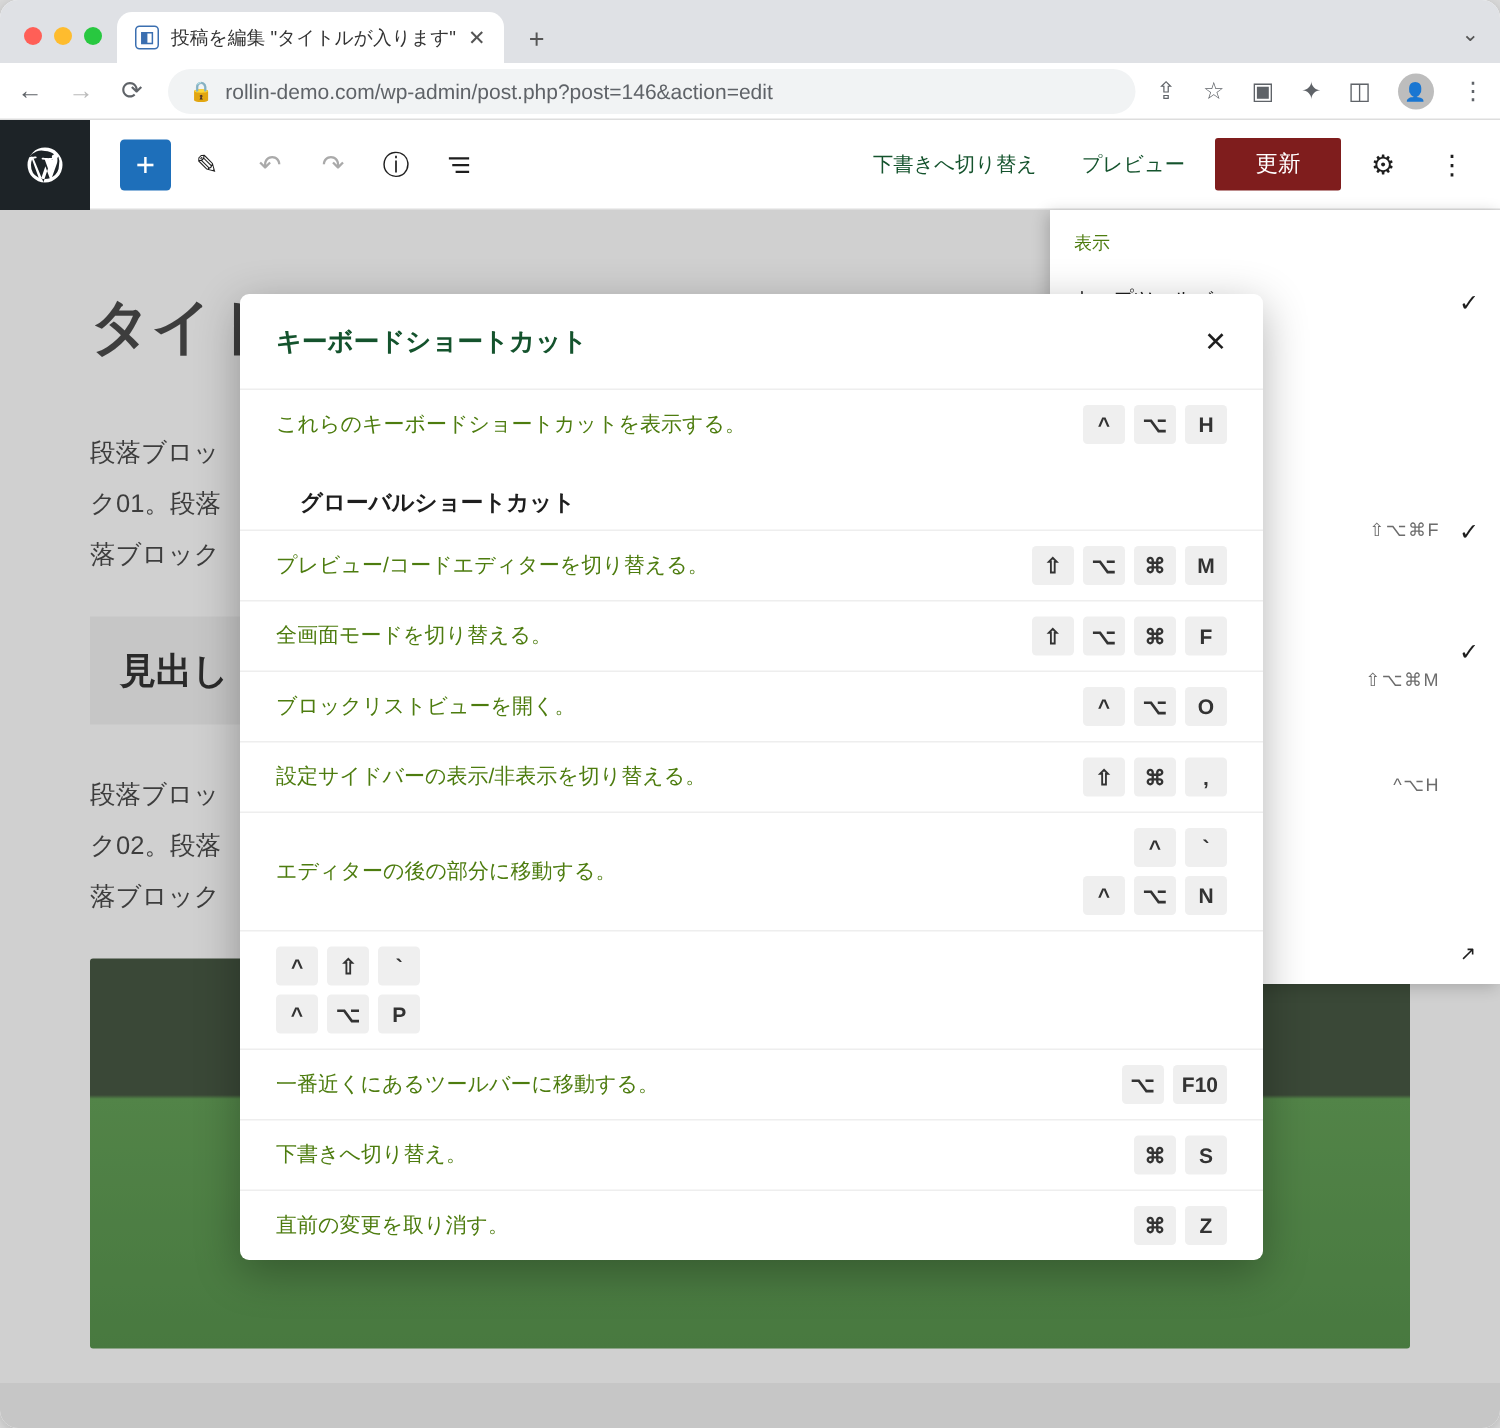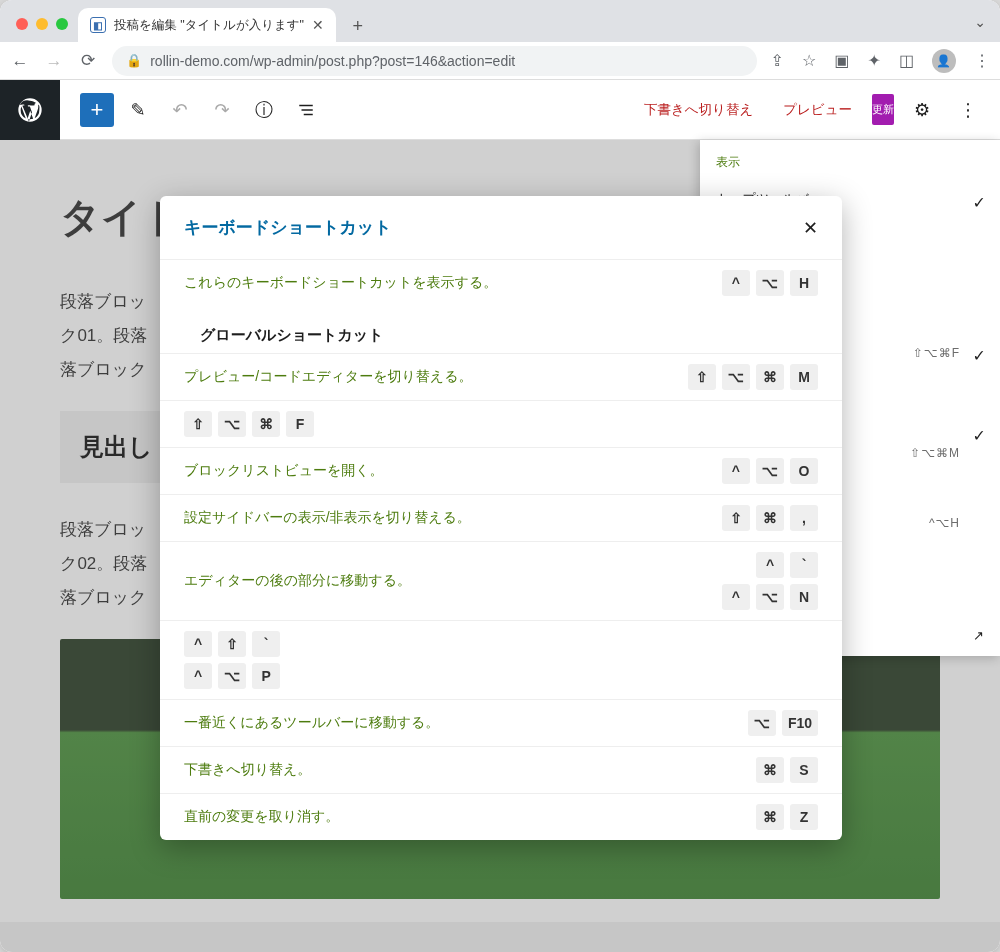--- a/index.html
+++ b/index.html
@@ -30,22 +30,22 @@
   
   .viewport{position:absolute;top:80px;left:0;right:0;bottom:0;background:#f0f0f0;}
   .wp-bar{height:60px;background:#fff;border-bottom:1px solid #ddd;display:flex;align-items:center;}
   .wp-logo{width:60px;height:60px;background:#1d2327;display:flex;align-items:center;justify-content:center;}
   .wp-logo svg{width:28px;height:28px;fill:#fff;}
   .wp-left{display:flex;align-items:center;gap:6px;padding-left:20px;}
   .plus-btn{width:34px;height:34px;background:#1e6fba;color:#fff;display:flex;align-items:center;justify-content:center;font-size:22px;border-radius:3px;}
   .tool-ico{width:36px;height:36px;display:flex;align-items:center;justify-content:center;color:#1e1e1e;font-size:18px;}
   .tool-ico.dis{color:#aaa;}
   .wp-right{margin-left:auto;display:flex;align-items:center;gap:10px;padding-right:14px;}
-  .link-txt{color:#b91c1c;font-size:13.5px;padding:6px 10px;}
-  .publish{background:#a21caf;color:#fff;font-size:11px;padding:8px 0;border-radius:2px;}
+  .link-txt{color:#14532d;font-size:13.5px;padding:6px 10px;}
+  .publish{background:#7f1d1d;color:#fff;font-size:15px;padding:8px 27px;border-radius:2px;}
   .gear, .kebab{width:36px;height:36px;display:flex;align-items:center;justify-content:center;color:#1e1e1e;font-size:18px;}
 
   .canvas{position:absolute;top:60px;left:0;right:0;bottom:30px;background:#fff;padding:40px 60px 0;overflow:hidden;}
   .post-title{font-size:40px;font-weight:700;color:#1e1e1e;margin:10px 0 40px;}
   .para{font-size:17px;color:#1e1e1e;line-height:2.0;margin-bottom:24px;}
   .heading-block{background:#f0f0f0;padding:20px;font-size:24px;font-weight:700;margin:18px 0 30px;}
   .img-block{height:260px;background:linear-gradient(to bottom,#1a2f14 0%,#1a2f14 35%,#3e8a2e 36%,#2f7a22 100%);border-radius:2px;}
 
   .footer{position:absolute;bottom:0;left:0;right:0;height:28px;background:#fff;border-top:1px solid #ddd;font-size:12.5px;color:#333;display:flex;align-items:center;padding-left:28px;}
 
@@ -57,21 +57,21 @@
   .opt-head{padding:14px 16px 8px;color:#4d7c0f;font-size:12px;}
   .opt-item{padding:10px 42px 10px 16px;position:relative;color:#1e1e1e;line-height:1.5;}
   .opt-item .sub{color:#888;font-size:12px;}
   .opt-item .chk{position:absolute;right:14px;top:12px;font-size:16px;}
   .opt-item .sc{position:absolute;right:40px;top:12px;color:#6c6c6c;font-size:12px;letter-spacing:1px;}
   .ext-ico{margin-left:6px;}
 
   
   .modal{position:absolute;top:116px;left:160px;width:682px;background:#fff;border-radius:6px;box-shadow:0 8px 30px rgba(0,0,0,0.3);z-index:10;}
   .modal-head{display:flex;align-items:center;padding:20px 24px;}
-  .modal-title{font-size:17px;font-weight:700;color:#0369a1;}
+  .modal-title{font-size:17px;font-weight:700;color:#14532d;}
   .modal-close{margin-left:auto;font-size:18px;color:#1e1e1e;cursor:pointer;}
   .sc-row{display:flex;align-items:center;padding:10px 24px;border-top:1px solid #eee;min-height:42px;}
   .sc-label{font-size:14px;color:#4d7c0f;flex:1;}
   .sc-keys{display:flex;gap:6px;}
   .keygroup{display:flex;gap:6px;}
   .row-stack{display:flex;flex-direction:column;align-items:flex-end;gap:6px;}
   kbd{background:#efefef;border-radius:3px;min-width:28px;height:26px;display:inline-flex;align-items:center;justify-content:center;font-family:inherit;font-size:14px;color:#333;padding:0 6px;font-weight:600;}
   .sec-title{padding:20px 40px 8px;font-size:15px;font-weight:700;color:#1e1e1e;}
 
   svg{display:block;}
@@ -214,20 +214,21 @@
           <div class="sc-row">
             <span class="sc-label">プレビュー/コードエディターを切り替える。</span>
             <span class="keygroup">
               <kbd>⇧</kbd>
               <kbd>⌥</kbd>
               <kbd>⌘</kbd>
               <kbd>M</kbd>
             </span>
           </div>
           <div class="sc-row">
+            <span class="sc-label">全画面モードを切り替える。</span>
             <span class="keygroup">
               <kbd>⇧</kbd>
               <kbd>⌥</kbd>
               <kbd>⌘</kbd>
               <kbd>F</kbd>
             </span>
           </div>
           <div class="sc-row">
             <span class="sc-label">ブロックリストビューを開く。</span>
             <span class="keygroup">

